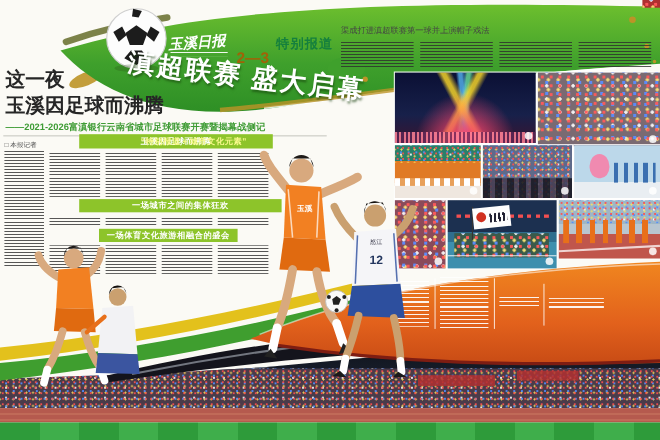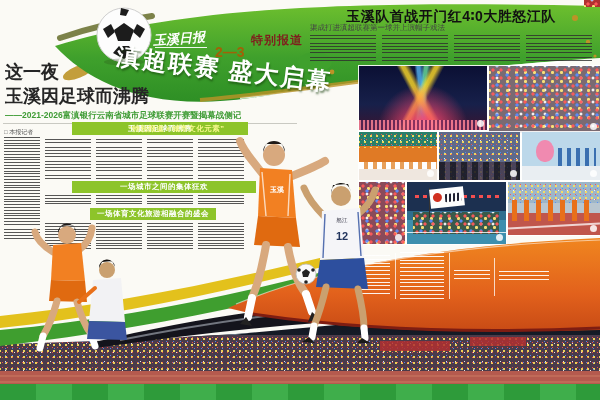--- a/index.html
+++ b/index.html
@@ -69,21 +69,21 @@
     <polygon points="52,24 44,19 40,27 47,33" fill="#1c1c1c"></polygon>
     <polygon points="20,48 26,41 36,41 41,48 31,54" fill="#1c1c1c"></polygon>
     <polygon points="28,3 36,5 33,11 27,10" fill="#1c1c1c"></polygon>
     <ellipse cx="31" cy="57" rx="20" ry="3.5" fill="rgba(40,70,20,.25)"></ellipse>
   </svg>
 
   <div style="left:153px;top:28px;width:150px;height:28px;">
     <span class="script" style="left:0;top:2px;font-size:13px;transform:rotate(-4deg);white-space:nowrap;">玉溪日报</span>
     <span class="gkw" style="left:2px;top:19px;width:52px;height:4px;"></span>
     <span style="left:62px;top:16px;color:#a16207;font-size:14px;font-weight:bold;white-space:nowrap;">2—3</span>
-    <span style="left:98px;top:4px;color:#7f1d1d;font-size:12px;font-weight:bold;white-space:nowrap;letter-spacing:1px;">特别报道</span>
+    <span style="left:98px;top:4px;color:#15803d;font-size:12px;font-weight:bold;white-space:nowrap;letter-spacing:1px;">特别报道</span>
   </div>
 
   <div style="left:116px;top:56px;width:260px;color:#fff;font-size:24px;font-weight:900;letter-spacing:2px;
               transform:rotate(7deg);text-shadow:1px 2px 2px rgba(20,60,10,.55);white-space:nowrap;">滇超联赛  盛大启幕</div>
 
   <div class="spk-lg" style="left:584px;top:0;width:16px;height:7px;background-color:#b03030;"></div>
 
   <div style="left:5px;top:84px;font-size:18px;font-weight:900;color:#262626;white-space:nowrap;">玉溪因足球而沸腾</div>
   <div style="left:5px;top:60px;font-size:18px;font-weight:900;color:#262626;white-space:nowrap;">这一夜</div>
   <div style="left:5px;top:110px;font-size:8.5px;font-weight:bold;color:#3f9c35;white-space:nowrap;">——2021-2026富滇银行云南省城市足球联赛开赛暨揭幕战侧记</div>
@@ -112,21 +112,20 @@
 
   <div class="barttl" style="left:90px;top:208px;width:126px;height:12px;line-height:12px;">
     <span style="position:static">一场体育文化旅游相融合的盛会</span>
   </div>
 
   <div class="gk" style="left:45px;top:223px;width:46px;height:26px;"></div>
   <div class="gk" style="left:96px;top:223px;width:46px;height:26px;"></div>
   <div class="gk" style="left:147px;top:223px;width:46px;height:26px;"></div>
   <div class="gk" style="left:198px;top:223px;width:46px;height:26px;"></div>
 
-  <div style="left:310px;top:8px;width:282px;text-align:center;font-size:14px;font-weight:900;color:#111;white-space:nowrap;letter-spacing:.5px;">玉溪队首战开门红4∶0大胜怒江队</div>
   <div style="left:310px;top:23px;width:282px;font-size:7.5px;color:#444;white-space:nowrap;">渠成打进滇超联赛第一球并上演帽子戏法</div>
   <div class="gk" style="left:310px;top:35px;width:66px;height:27px;"></div>
   <div class="gk" style="left:382px;top:35px;width:66px;height:27px;"></div>
   <div class="gk" style="left:454px;top:35px;width:66px;height:27px;"></div>
   <div class="gk" style="left:526px;top:35px;width:66px;height:27px;"></div>
 
   <div class="photo" style="left:359px;top:66px;width:128px;height:64px;background:
        radial-gradient(ellipse at 50% 98%,rgba(250,70,110,.9) 0 10%,transparent 50%),
        linear-gradient(62deg,transparent 44%,rgba(255,220,40,.8) 47% 49%,transparent 53%),
        linear-gradient(118deg,transparent 44%,rgba(255,220,40,.8) 47% 49%,transparent 53%),

